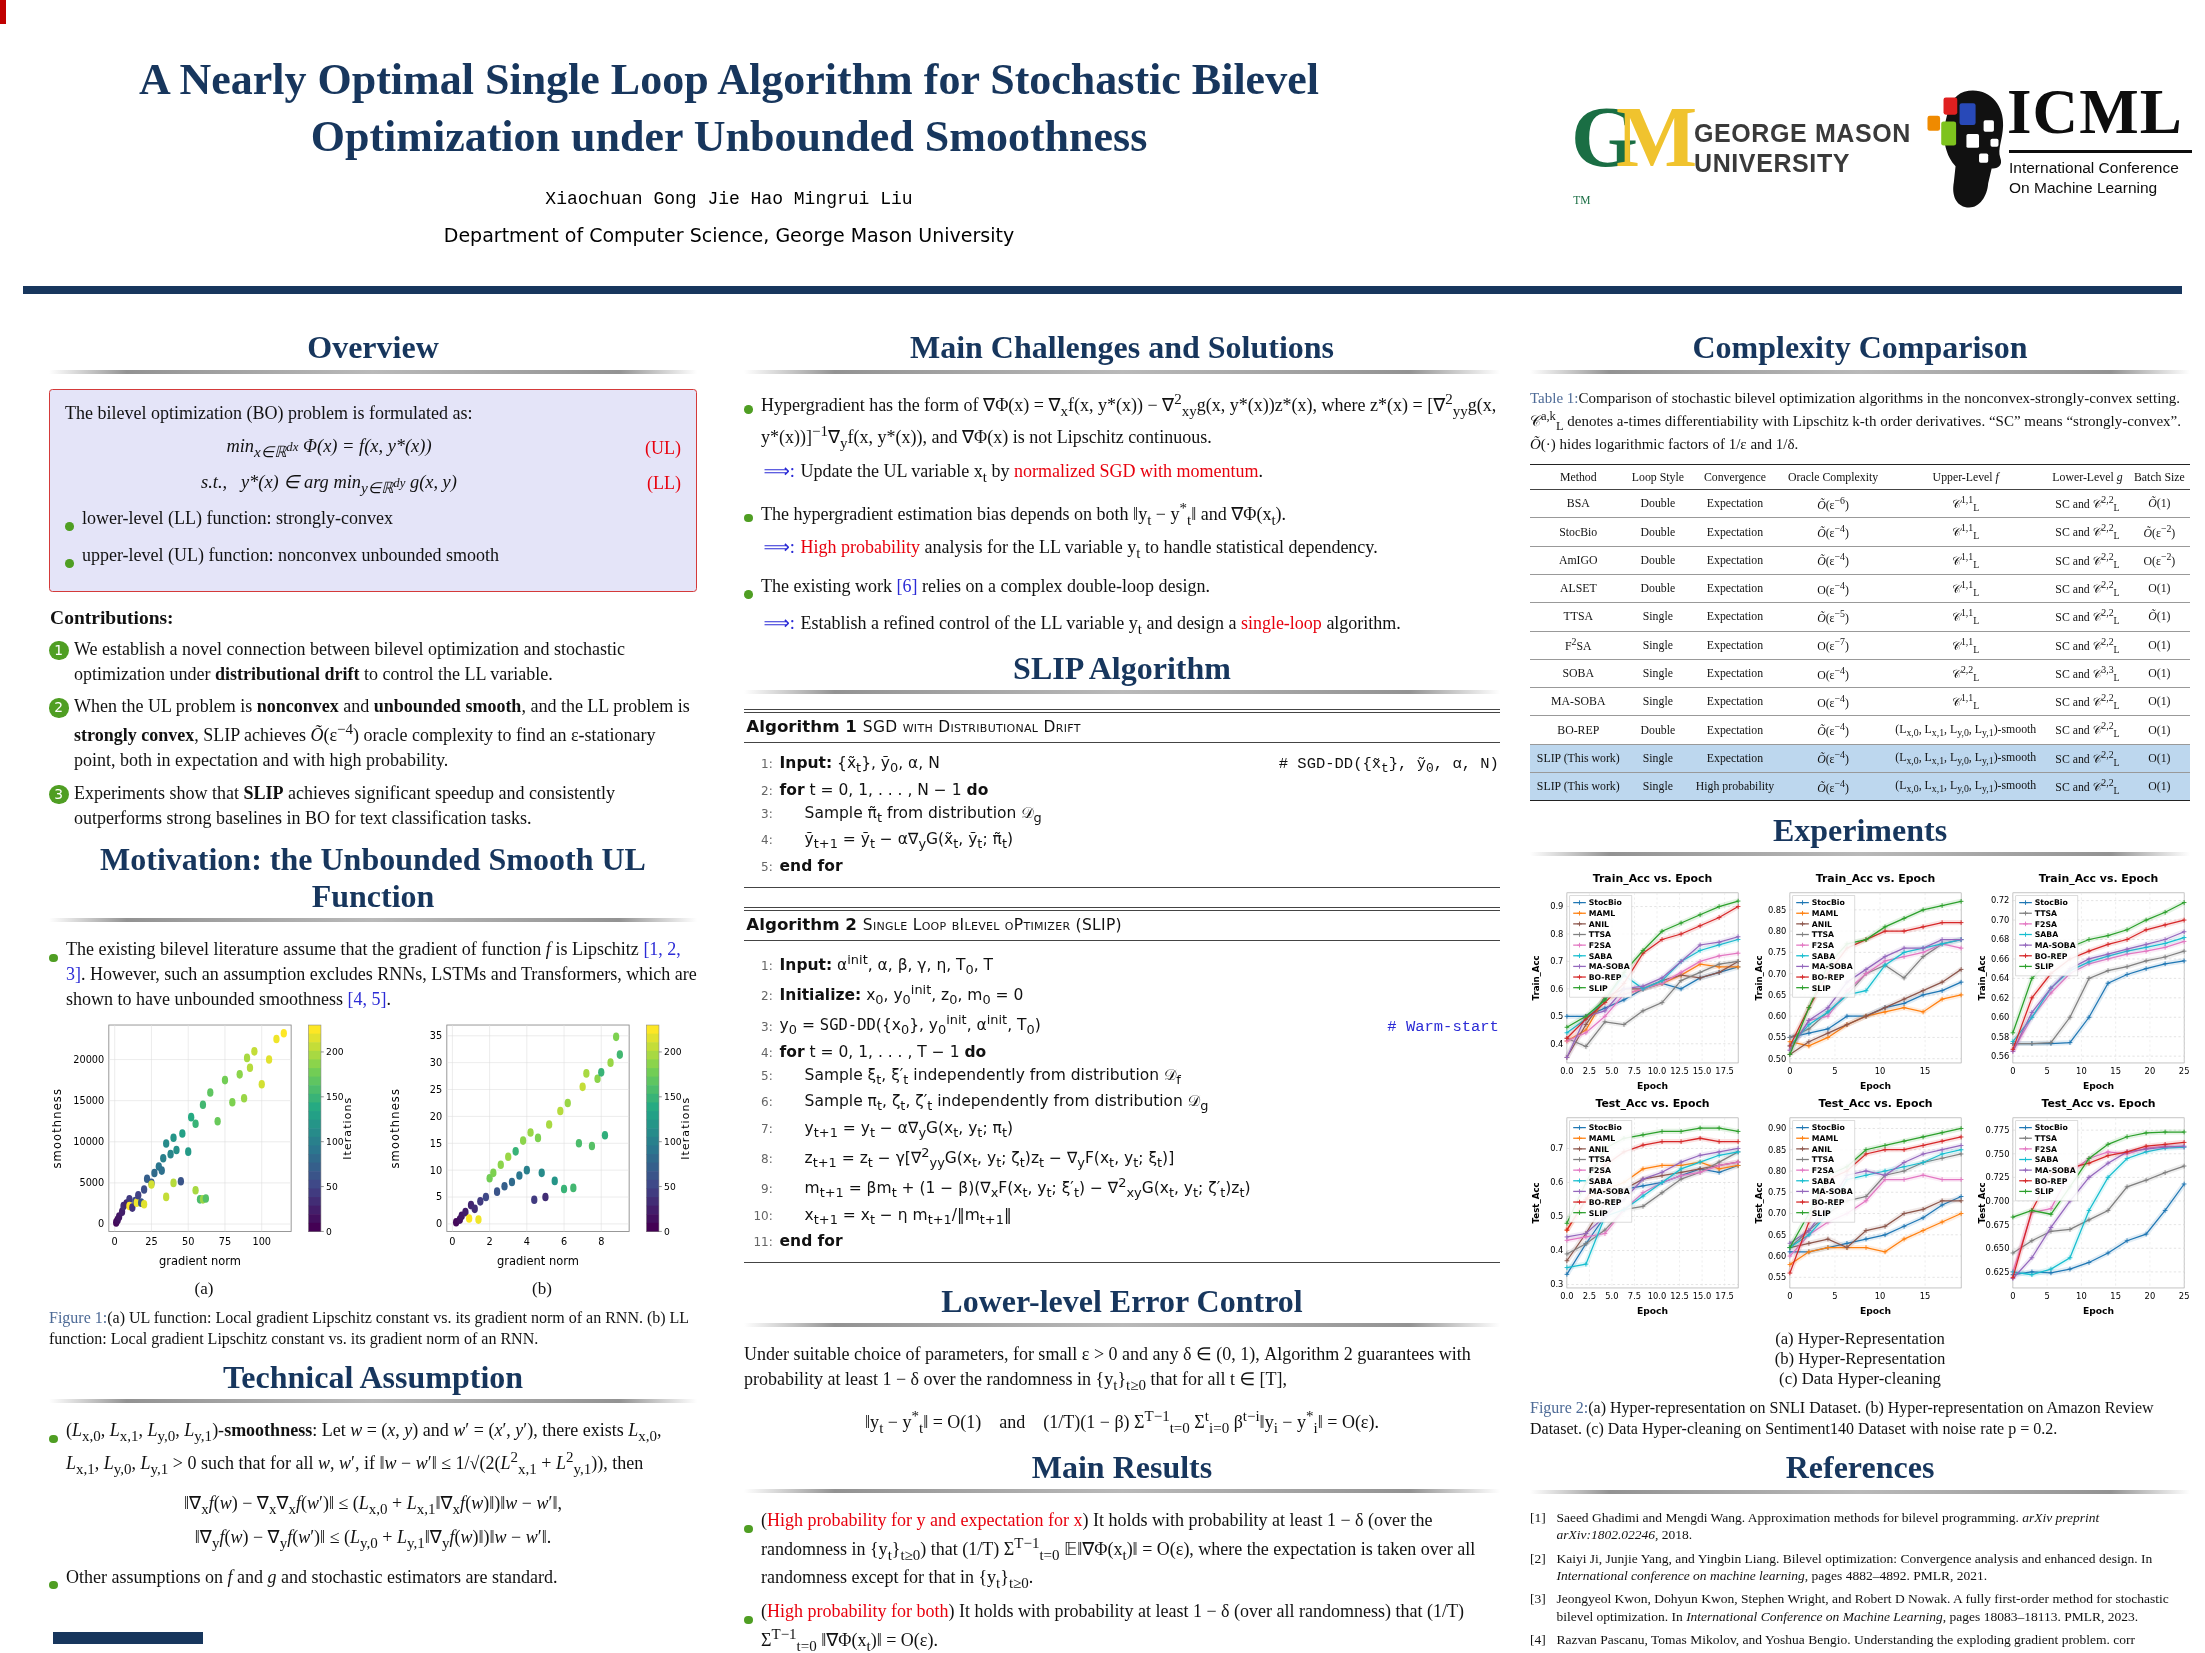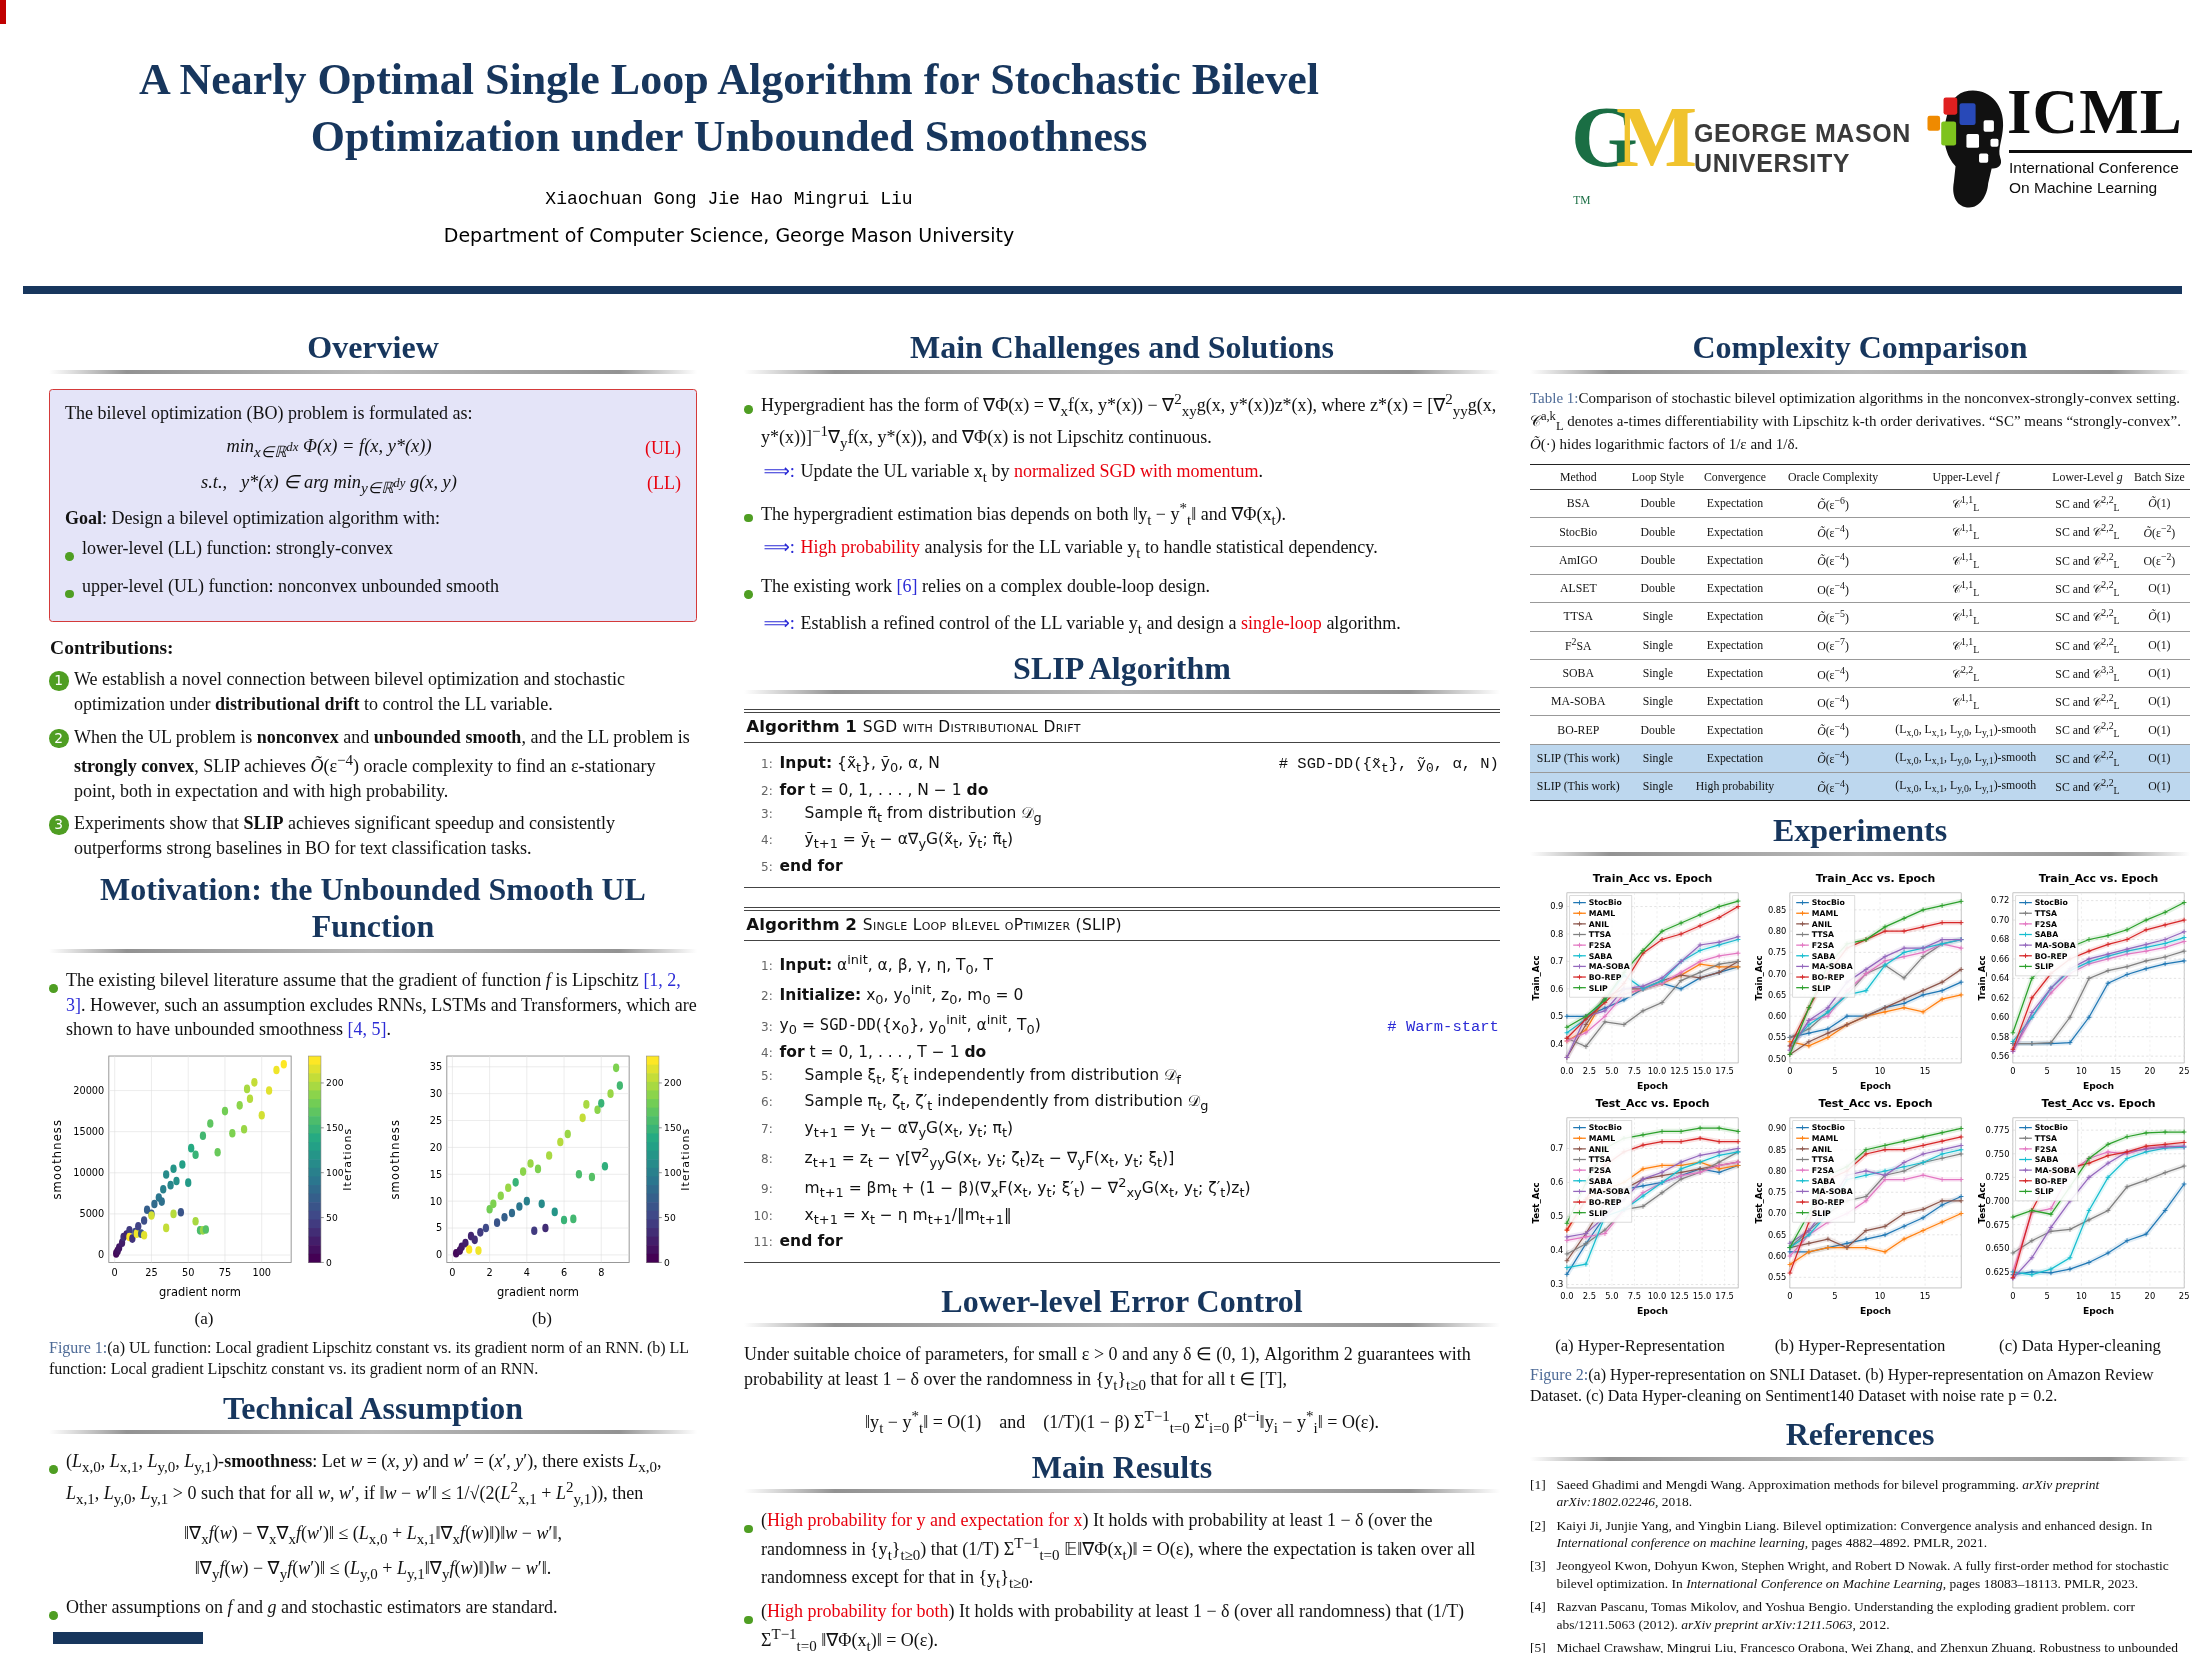--- a/index.html
+++ b/index.html
@@ -70,21 +70,21 @@
   .center-eq{text-align:center;font-size:18px;margin:12.6px 0;}
   
   table.cmp{border-collapse:collapse;width:100%;font-size:11.8px;font-family:"Liberation Serif",serif;}
   table.cmp th{font-weight:normal;border-top:1.7px double #222;border-bottom:1.1px solid #444;padding:4.6px 2.3px;}
   table.cmp td{border-bottom:0.6px solid #999;padding:4px 2.3px;text-align:center;}
   table.cmp tr.hl td{background:#bdd7ee;}
   table.cmp tr:last-child td{border-bottom:1.7px double #222;}
   
   .exp-grid{display:flex;flex-wrap:wrap;justify-content:space-between;}
   .exp-grid .chart{width:214px;}
-  .exp-caps{display:flex;justify-content:center;margin-top:15px;}
+  .exp-caps{display:flex;justify-content:center;margin-top:8px;flex-direction:column;}
   .exp-caps span{flex:1;text-align:center;font-size:16.7px;}
   
   .refs{font-size:13.5px;line-height:1.3;}
   .refs .ref{display:flex;margin:5.7px 0;}
   .refs .rn{flex:0 0 26.4px;}
   svg text{font-family:"DejaVu Sans",sans-serif;}
 </style>
 </head>
 <body>
 
@@ -136,21 +136,20 @@
     <div class="ovbox body-text">
       <div>The bilevel optimization (BO) problem is formulated as:</div>
       <div class="eqrow">
         <div class="eq">min<sub>x∈ℝ<sup>d<i>x</i></sup></sub>  Φ(x) = f(x, y*(x))</div>
         <div class="tag"><span class="red">(UL)</span></div>
       </div>
       <div class="eqrow">
         <div class="eq">s.t.,&nbsp;&nbsp; y*(x) ∈ arg min<sub>y∈ℝ<sup>d<i>y</i></sup></sub> g(x, y)</div>
         <div class="tag"><span class="red">(LL)</span></div>
       </div>
-      <div style="margin:4.6px 0 5.7px 0;"><b>Goal</b>:  Design a bilevel optimization algorithm with:</div>
       <div id="overview-bullets">
           <div class="bullet-row">
             <div class="dot"></div>
             <div class="btext">lower-level (LL) function: strongly-convex</div>
           </div>
           <div class="bullet-row">
             <div class="dot"></div>
             <div class="btext">upper-level (UL) function: nonconvex unbounded smooth</div>
           </div>
         </div>

